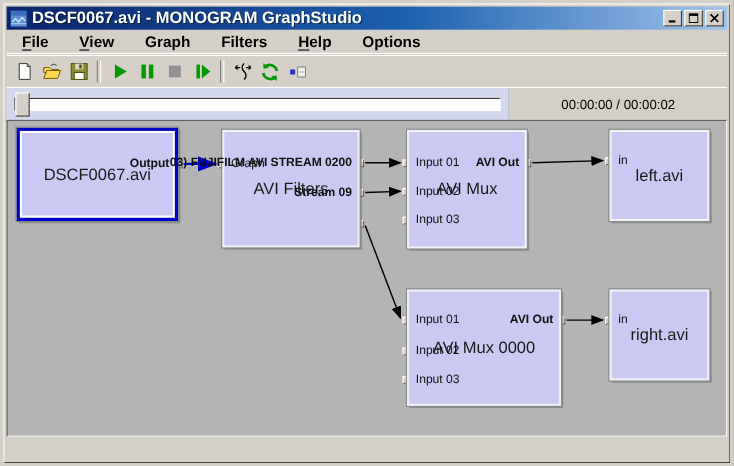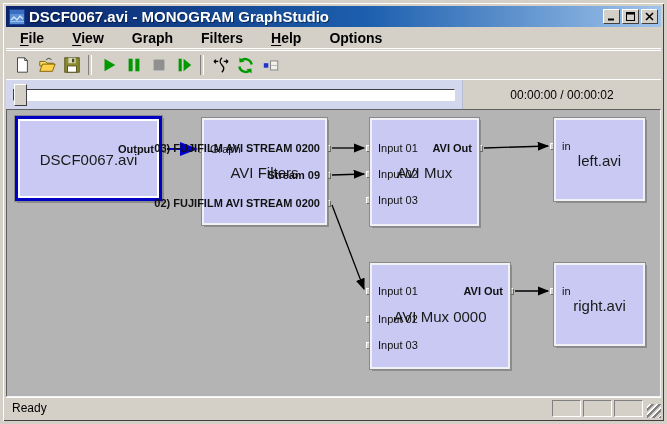--- a/index.html
+++ b/index.html
@@ -227,21 +227,20 @@
       </div>
       <span class="pinbox" style="top: 36px; left: 191px;"></span>
       <span class="pinbox" style="top: 35px; left: 317px;"></span>
       <span class="pinbox" style="top: 62px; left: 317px;"></span>
       <span class="pinbox" style="top: 90px; left: 317px;"></span>
       <div class="node" style="left: 195px; top: 8px; width: 125px; height: 107px;">
         <span class="node-title">AVI Filters</span>
         <span class="pinlabel left" style="top: 23px;">Graph</span>
         <span class="pinlabel right" style="top: 22px;">03) FUJIFILM AVI STREAM 0200</span>
         <span class="pinlabel right" style="top: 49px;">Stream 09</span>
-        <span class="pinlabel right" style="top: 77px;">02) FUJIFILM AVI STREAM 0200</span>
       </div>
       <span class="pinbox" style="top: 35px; left: 359px;"></span>
       <span class="pinbox" style="top: 61px; left: 359px;"></span>
       <span class="pinbox" style="top: 87px; left: 359px;"></span>
       <span class="pinbox" style="top: 35px; left: 469px;"></span>
       <div class="node" style="left: 363px; top: 8px; width: 109px; height: 108px;">
         <span class="node-title">AVI Mux</span>
         <span class="pinlabel left" style="top: 22px;">Input 01</span>
         <span class="pinlabel left" style="top: 48px;">Input 02</span>
         <span class="pinlabel left" style="top: 74px;">Input 03</span>
@@ -263,21 +262,14 @@
         <span class="pinlabel left" style="top: 74px;">Input 03</span>
         <span class="pinlabel right" style="top: 20px;">AVI Out</span>
       </div>
       <span class="pinbox" style="top: 178px; left: 543px;"></span>
       <div class="node" style="left: 547px; top: 153px; width: 91px; height: 83px;">
         <span class="node-title">right.avi</span>
         <span class="pinlabel left" style="top: 20px;">in</span>
       </div>
     </div>
 
-  <div class="statusbar">
-    <span class="status-text">Ready</span>
-    <span class="status-pane"></span>
-    <span class="status-pane"></span>
-    <span class="status-pane"></span>
-    <span class="grip"></span>
-  </div>
 
 </div>
 
 </body></html>

